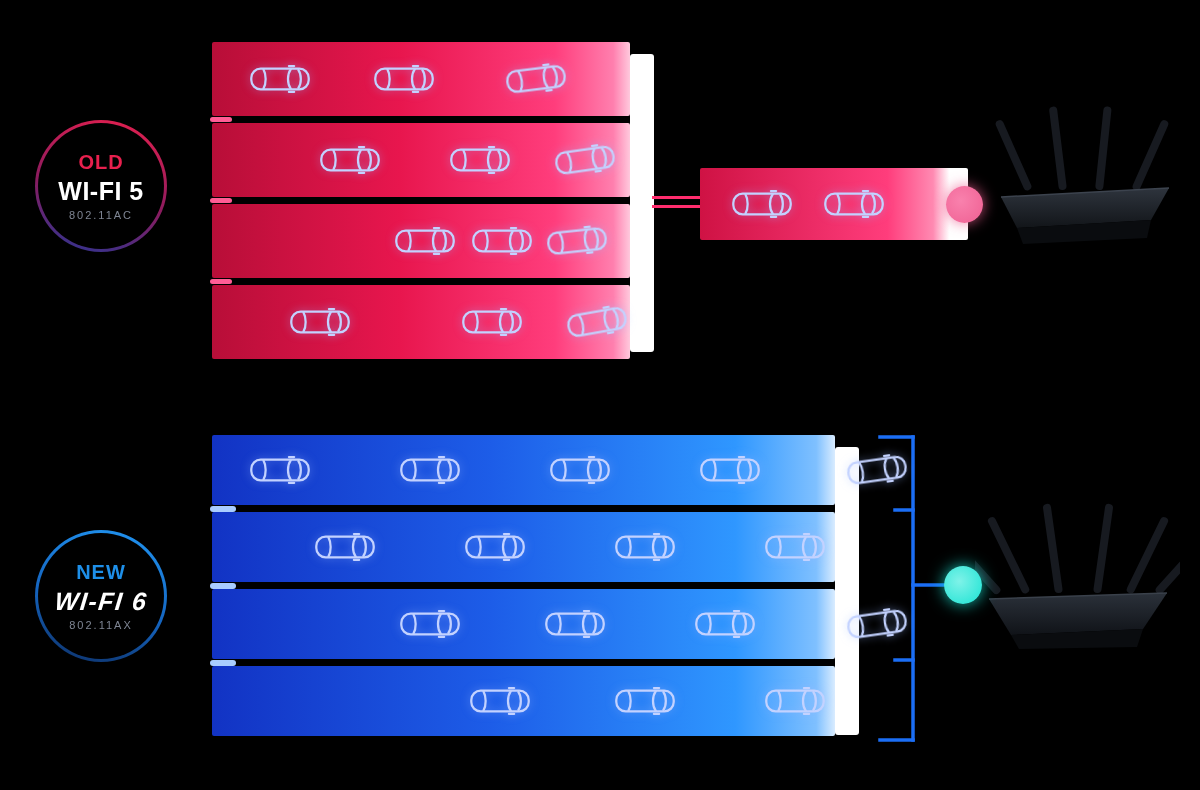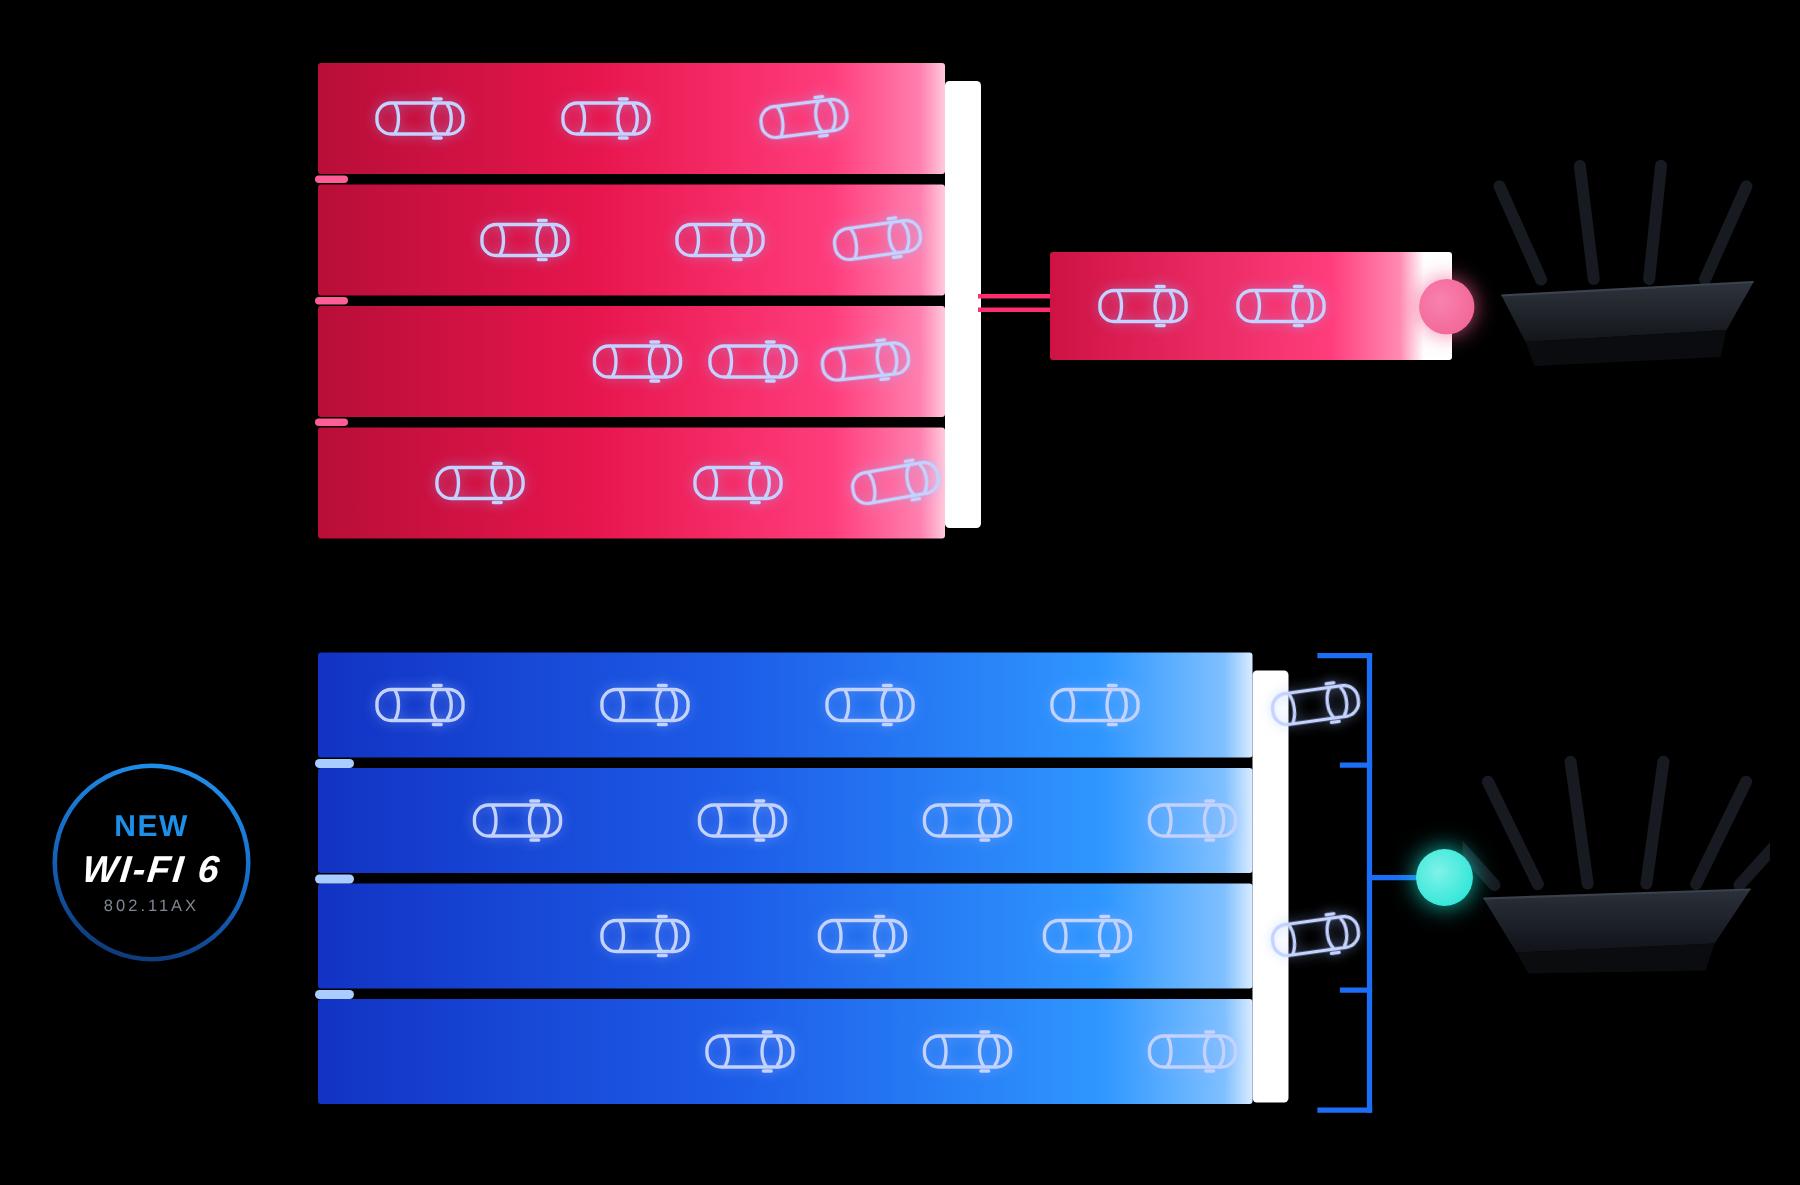--- a/index.html
+++ b/index.html
@@ -10,21 +10,21 @@
     overflow:hidden;
   }
   .stage{ position:absolute; inset:0; width:1200px; height:790px; }
 
   
   .badge{
     position:absolute; width:132px; height:132px; border-radius:50%;
     padding:3px; box-sizing:border-box;
   }
   .badge.old{ left:35px; top:120px; background:linear-gradient(195deg,#e8204e 0%,#8c1b5e 55%,#283593 100%); }
-  .badge.new{ left:35px; top:509px; background:linear-gradient(195deg,#2196f3 0%,#1565c0 55%,#0d2f66 100%); }
+  .badge.new{ left:35px; top:530px; background:linear-gradient(195deg,#2196f3 0%,#1565c0 55%,#0d2f66 100%); }
   .badge-inner{
     width:100%; height:100%; border-radius:50%; background:#000;
     display:flex; flex-direction:column; align-items:center; justify-content:center; gap:3px;
   }
   .badge-tag{ font-size:20px; font-weight:700; letter-spacing:1px; }
   .badge.old .badge-tag{ color:var(--old-tag); }
   .badge.new .badge-tag{ color:var(--new-tag); }
   .badge-title{ font-size:25px; font-weight:700; color:var(--title-text); letter-spacing:.5px; }
   .badge-title.stylized{ font-style:italic; transform:skewX(-6deg); letter-spacing:1.5px; }
   .badge-subtitle{ font-size:11px; color:var(--subtitle-text); letter-spacing:2px; }
@@ -89,20 +89,27 @@
   
   .router{ position:absolute; z-index:1; }
   .router-old{ left:995px; top:100px; width:180px; height:150px; }
   .router-new{ left:975px; top:495px; width:205px; height:165px; }
 </style>
 </head>
 <body>
 
 <div class="stage">
 
+  <div class="badge old">
+    <div class="badge-inner">
+      <span class="badge-tag">OLD</span>
+      <span class="badge-title">WI-FI 5</span>
+      <span class="badge-subtitle">802.11AC</span>
+    </div>
+  </div>
 
   <div class="endcap old-endcap"></div>
   <div id="old-lanes">
       <div class="lane old-lane" style="top: 0px;">
         <svg class="car" style="left:36px;" viewBox="0 0 68 34">
           <g fill="none" stroke="currentColor" stroke-width="2.4" stroke-linecap="round" stroke-linejoin="round">
             <rect x="3.5" y="6" width="61" height="22" rx="10"></rect>
             <path d="M45.5 6.5C41.5 12 41.5 22 45.5 27.5"></path>
             <path d="M53.5 7.5C57 12 57 22 53.5 26.5"></path>
             <path d="M16.5 7C19.5 12 19.5 22 16.5 27"></path>

